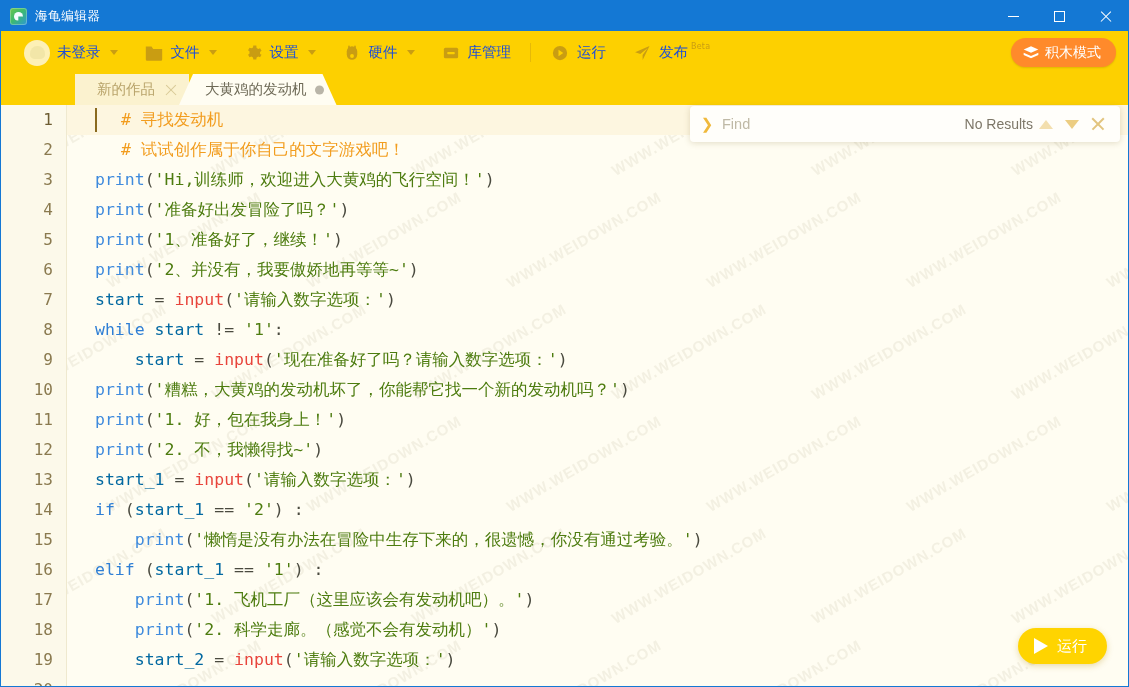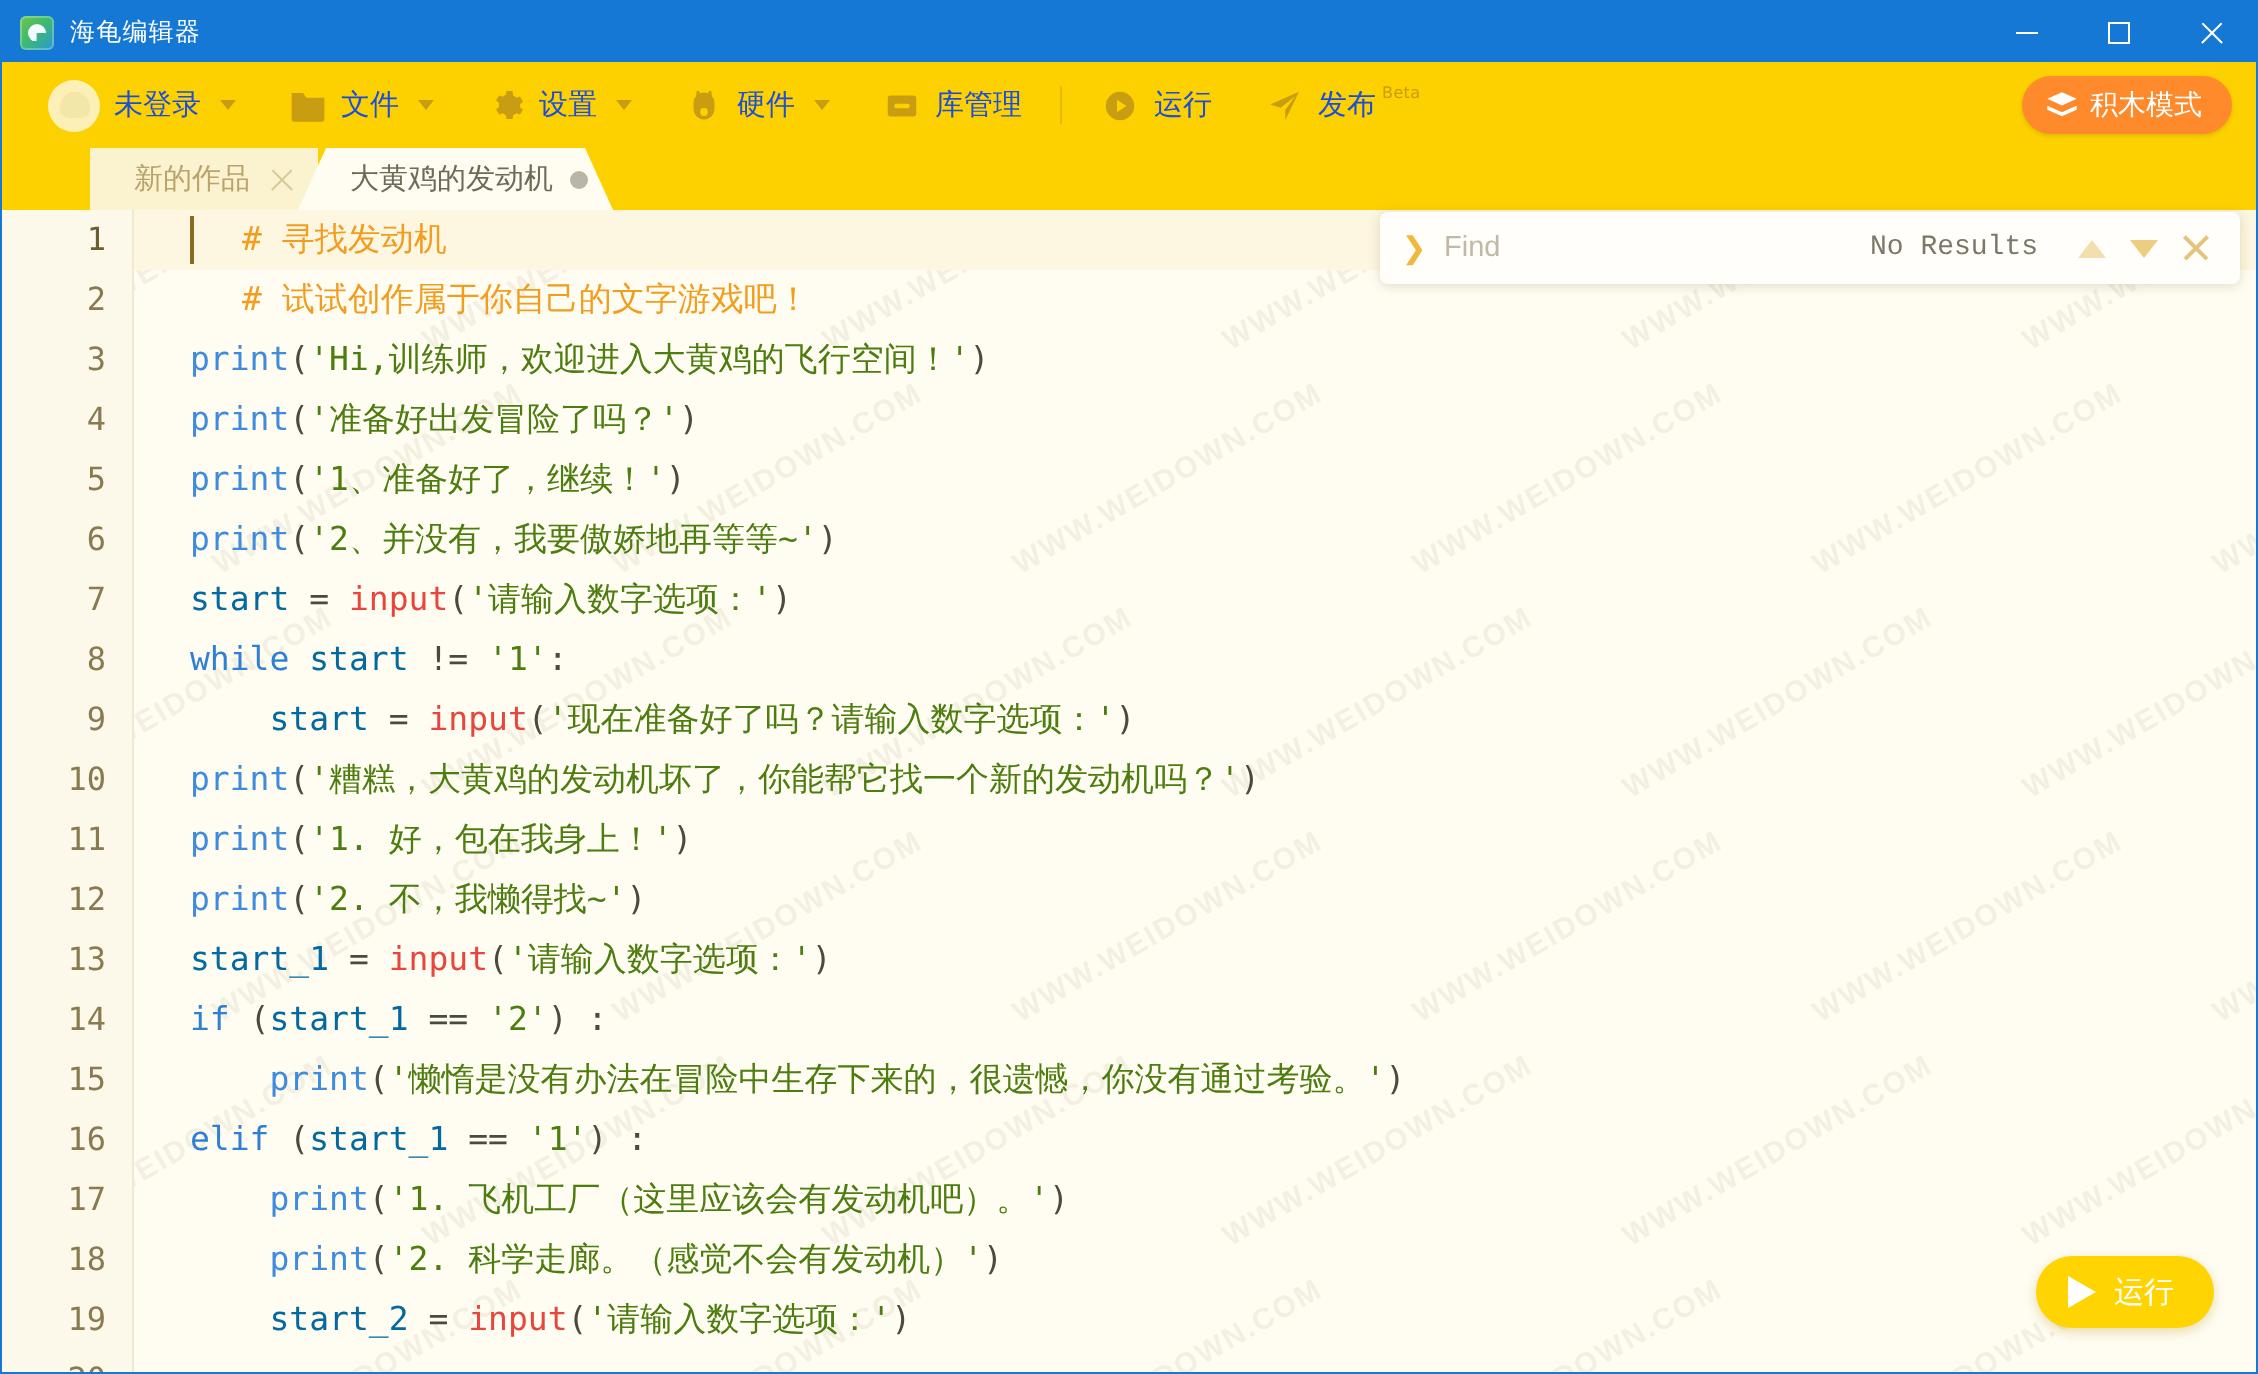--- a/index.html
+++ b/index.html
@@ -112,21 +112,21 @@
     font-family: "DejaVu Sans", "Liberation Sans", sans-serif;
   }
   .bm-icon { width: 16px; height: 15px; flex: none; }
   .bm-icon svg { fill: #fff; width: 100%; height: 100%; display: block; }
 
   
   .tabstrip {
     height: 31px;
     background: #fdd000;
     display: flex; align-items: flex-start;
-    padding-left: 44px;
+    padding-left: 74px;
     position: relative; z-index: 20;
   }
   .tab {
     height: 31px;
     display: flex; align-items: center;
     padding: 0 12px 0 22px;
     font-size: 14.5px; white-space: nowrap;
     position: relative;
     font-family: "DejaVu Sans", "Liberation Sans", sans-serif;
   }
@@ -253,22 +253,22 @@
     color: #f0b93c; font-size: 15px;
   }
   .find-input {
     flex: 1; height: 24px; margin-left: 6px;
     border: none; outline: none; background: transparent;
     font-size: 14.5px; color: #9a9281;
     font-family: "Liberation Sans", sans-serif;
   }
   .find-input::placeholder { color: #bfb9a6; }
   .find-status {
-    font-size: 14px; color: #7d7768; margin-right: 14px; white-space: nowrap;
-    font-family: Liberation Mono, monospace;
+    font-size: 14px; color: #7d7768; white-space: nowrap;
+    font-family: Liberation Sans, sans-serif;
   }
   .find-btn { width: 26px; height: 26px; display: flex; align-items: center; justify-content: center; }
   .tri-up {
     width: 0; height: 0;
     border-left: 7px solid transparent;
     border-right: 7px solid transparent;
     border-bottom: 9px solid #f3dfae;
   }
   .tri-down {
     width: 0; height: 0;

